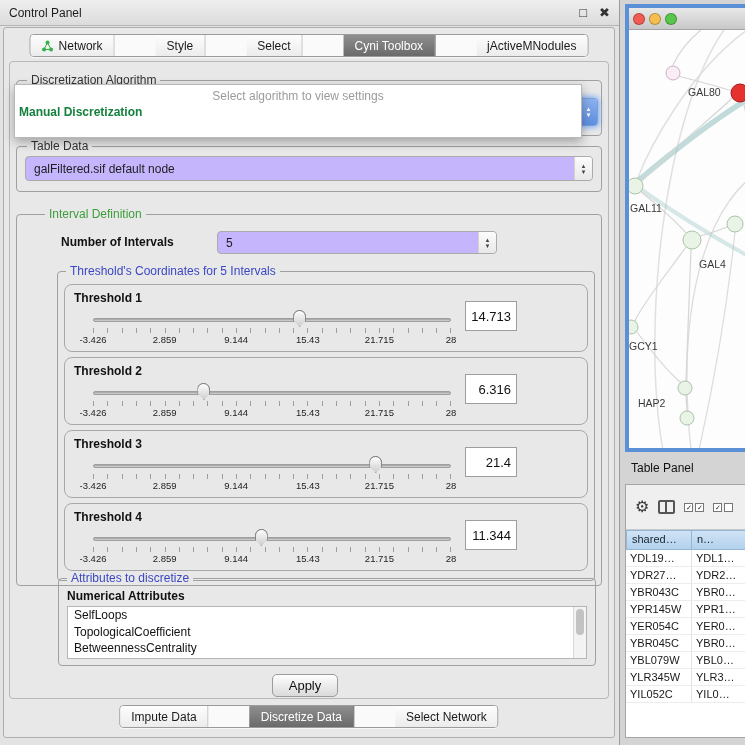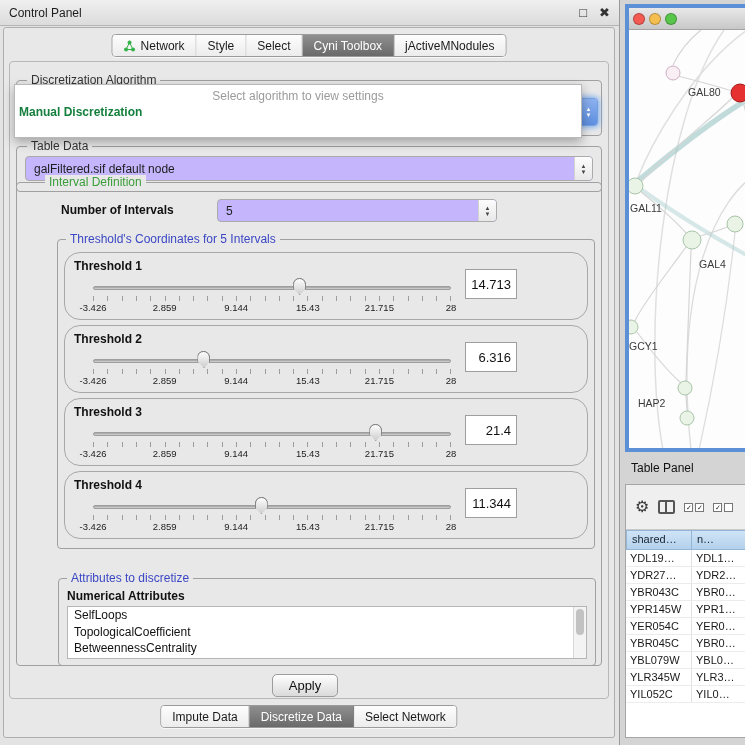--- a/index.html
+++ b/index.html
@@ -7,21 +7,21 @@
   body { position:relative; background:#c9c9c9; font-family:"Liberation Sans",sans-serif; color:#222; }
 
   
   #control-panel { position:absolute; left:0; top:0; width:620px; height:745px; background:#e3e3e3; border-right:1px solid #9a9a9a; }
   .titlebar { height:26px; background:linear-gradient(#efefef,#dcdcdc); border-bottom:1px solid #b4b4b4; display:flex; align-items:center; padding:0 9px; font-size:12px; }
   .tb-title { flex:1; color:#1c1c1c; }
   .tb-btn { font-size:13px; color:#333; margin-left:12px; cursor:default; }
   .panel-body { position:absolute; left:3px; top:27px; width:612px; height:711px; border:1px solid #aeaeae; border-radius:3px; background:#e8e8e8; }
 
   
-  .seg { position:absolute; display:flex; align-items:stretch; height:23px; border:1px solid #9b9b9b; border-radius:4px; background:#fafafa; overflow:hidden; box-shadow:0 1px 0 rgba(255,255,255,.65); }
+  .seg { position:absolute; display:flex; align-items:stretch; height:23px; border:1px solid #9b9b9b; border-radius:4px; background:#fafafa; overflow:hidden; box-shadow:0 1px 0 rgba(255,255,255,.65);gap:41px; }
   .seg-top { left:50%; top:6px; transform:translateX(-50%); }
   .seg-bottom { left:50%; top:677px; transform:translateX(-50%); }
   .seg-item { display:flex; align-items:center; gap:5px; padding:0 11px; font-size:12px; color:#1a1a1a; border-right:1px solid #c6c6c6; background:linear-gradient(#fdfdfd,#ececec); white-space:nowrap; }
   .seg-item:last-child { border-right:none; }
   .seg-item.selected { background:linear-gradient(#8f8f8f,#6a6a6a); color:#fff; border-right-color:#5e5e5e; }
   .seg-icon { display:inline-flex; }
 
   
   .content { position:absolute; left:5px; top:33px; width:600px; height:638px; background:#e8e8e8; border:1px solid #b8b8b8; border-radius:4px; }
 
@@ -40,28 +40,28 @@
   .algo-combo { left:12px; top:36px; width:576px; height:28px; border-color:#76a0dc; box-shadow:0 0 5px 2px rgba(96,156,245,.65); }
 
   .dropdown-overlay { position:absolute; left:4px; top:22px; width:568px; height:54px; background:#fff; border:1px solid #b9b9b9; box-shadow:0 4px 10px rgba(0,0,0,.3); z-index:10; }
   .dd-placeholder { margin-top:3px; height:16px; line-height:16px; text-align:center; color:#9b9b9b; font-size:12px; }
   .dd-option { height:16px; line-height:16px; padding-left:4px; font-size:12px; color:#15803d; white-space:nowrap; }
   .dd-option.highlighted { font-weight:bold; }
 
   .td-group { left:6px; top:84px; width:586px; height:46px; }
   .td-combo { left:8px; right:8px; top:9px; height:25px; }
 
-  .id-group { left:6px; top:120px; width:586px; height:484px; }
+  .id-group { left:6px; top:152px; width:586px; height:372px; }
   .id-group > .group-label { left:28px; }
   .noi-label { position:absolute; left:44px; top:20px; font-size:12px; font-weight:bold; color:#111; }
   .noi-combo { left:200px; top:16px; width:280px; height:23px; }
   .th-group { left:40px; right:6px; top:56px; height:310px; }
   .th-group > .group-label { left:8px; }
 
-  .th-panel { position:absolute; left:6px; right:6px; height:68px; background:#e8e8e8; border:1px solid #a8a8a8; border-radius:16px; }
+  .th-panel { position:absolute; left:6px; right:6px; height:68px; background:#e8e8e8; border:1px solid #a8a8a8; border-radius:8px; }
   .th-label { position:absolute; left:9px; top:6px; font-size:12px; font-weight:bold; color:#111; }
   .th-slider { position:absolute; left:24px; top:24px; width:370px; height:42px; }
   .track-wrap { position:absolute; left:4px; right:8px; top:0; height:42px; }
   .track { position:absolute; left:0; right:0; top:9px; height:4px; background:#cdcdcd; border:1px solid #9e9e9e; border-radius:2px; box-shadow:inset 0 1px 1px rgba(0,0,0,.18); }
   .thumb { position:absolute; top:1px; width:13px; height:17px; margin-left:-6.5px; background:linear-gradient(#fdfdfd,#cfcfcf); border:1px solid #868686; border-radius:7px 7px 3px 3px; clip-path:polygon(0 0,100% 0,100% 60%,50% 100%,0 60%); filter:drop-shadow(0 0 0.5px #777); }
   .ticks { position:absolute; left:0; right:0; top:19px; height:5px; background:repeating-linear-gradient(90deg,#9c9c9c 0,#9c9c9c 1px,transparent 1px,transparent 14.3px); }
   .tick-labels { position:absolute; left:0; right:0; top:25px; height:12px; }
   .tick-label { position:absolute; transform:translateX(-50%); font-size:9.5px; color:#222; white-space:nowrap; }
   .th-value { position:absolute; left:400px; top:16px; width:52px; height:30px; background:#fff; border:1px solid #9e9e9e; font-size:13px; color:#111; display:flex; align-items:center; justify-content:flex-end; padding-right:5px; }
 

